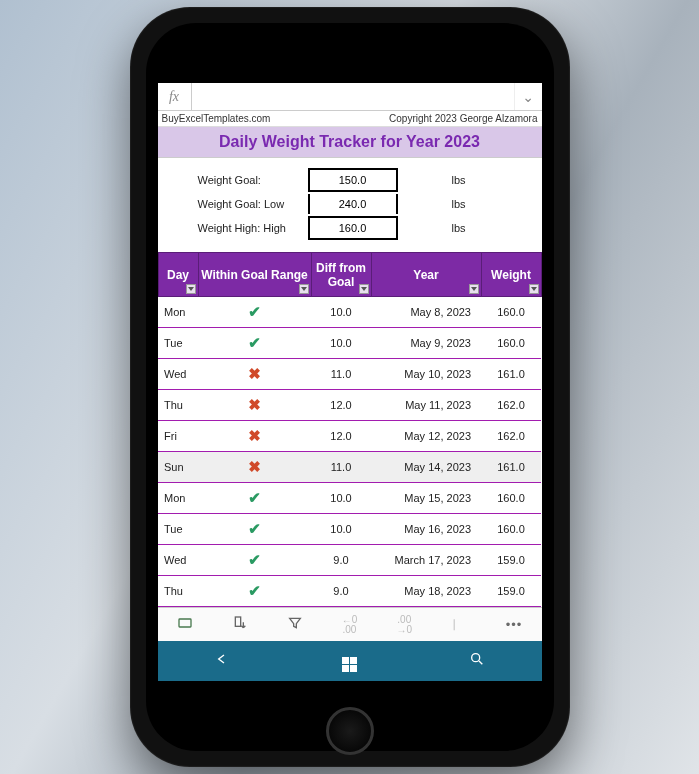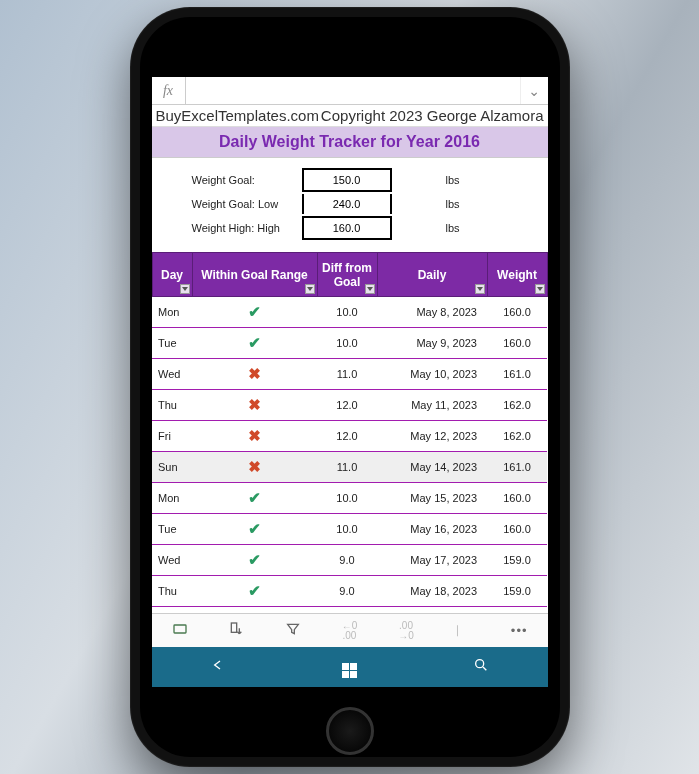--- a/index.html
+++ b/index.html
@@ -7,21 +7,21 @@
     width: 699px; height: 774px;
     background: linear-gradient(120deg, #b0c0d0 0%, #d8dee4 40%, #a8b2bc 60%, #e0e4e8 100%);
     font-family: Arial, sans-serif;
     display: flex; align-items: center; justify-content: center;
     overflow: hidden;
   }
   .phone {
     width: 440px; height: 760px;
     background: #111;
     border-radius: 60px;
-    padding: 10px;
+    padding: 16px;
     box-shadow: 0 20px 50px rgba(0,0,0,0.5), inset 0 0 2px rgba(255,255,255,0.2);
     position: relative;
   }
   .phone-inner {
     width: 100%; height: 100%;
     background: #000;
     border-radius: 50px;
     padding: 60px 12px 70px 12px;
     position: relative;
   }
@@ -58,21 +58,21 @@
     font-family: "Times New Roman", serif; font-size: 14px;
   }
   .formula-input { flex: 1; padding: 0 6px; color: #444; }
   .formula-expand {
     width: 28px; text-align: center; color: #888; font-size: 14px;
     border-left: 1px solid #eee; height:100%;
     display:flex; align-items:center; justify-content:center;
   }
   .top-row {
     display: flex; justify-content: space-between;
-    padding: 2px 4px; font-size: 15px; color: #333;
+    padding: 2px 4px; font-size: 10px; color: #333;
     border-bottom: 1px solid #ddd;
   }
   .title-bar {
     background: #d9c7e8;
     color: #7a29b0;
     font-weight: bold;
     text-align: center;
     padding: 6px 0;
     font-size: 16px;
     border-bottom: 1px solid #ccc;
@@ -158,21 +158,21 @@
         <div class="fx">fx</div>
         <div class="formula-input"></div>
         <div class="formula-expand">⌄</div>
       </div>
 
       <div class="top-row">
         <span>BuyExcelTemplates.com</span>
         <span>Copyright 2023  George Alzamora</span>
       </div>
 
-      <div class="title-bar">Daily Weight Tracker for Year 2016</div>
+      <div class="title-bar">Daily Weight Tracker for Year 2023</div>
 
       <div class="goals">
         <div class="goal-row">
           <div class="goal-label">Weight Goal:</div>
           <div class="goal-value">150.0</div>
           <div class="goal-unit">lbs</div>
         </div>
         <div class="goal-row">
           <div class="goal-label">Weight Goal: Low</div>
           <div class="goal-value mid">240.0</div>
@@ -184,21 +184,21 @@
           <div class="goal-unit">lbs</div>
         </div>
       </div>
 
       <table class="tracker">
         <thead>
           <tr>
             <th><span>Day</span><span class="filter-tri"></span></th>
             <th><span>Within Goal Range</span><span class="filter-tri"></span></th>
             <th><span>Diff from Goal</span><span class="filter-tri"></span></th>
-            <th><span>Daily</span><span class="filter-tri"></span></th>
+            <th><span>Year</span><span class="filter-tri"></span></th>
             <th><span>Weight</span><span class="filter-tri"></span></th>
           </tr>
         </thead>
         <tbody id="tracker-body">
             <tr>
               <td class="day">Mon</td>
               <td><span class="check">✔</span></td>
               <td class="num">10.0</td>
               <td class="date">May 8, 2023</td>
               <td class="num">160.0</td>
@@ -249,21 +249,21 @@
               <td class="day">Tue</td>
               <td><span class="check">✔</span></td>
               <td class="num">10.0</td>
               <td class="date">May 16, 2023</td>
               <td class="num">160.0</td>
             </tr>
             <tr>
               <td class="day">Wed</td>
               <td><span class="check">✔</span></td>
               <td class="num">9.0</td>
-              <td class="date">May 17, 2023</td>
+              <td class="date">March 17, 2023</td>
               <td class="num">159.0</td>
             </tr>
             <tr>
               <td class="day">Thu</td>
               <td><span class="check">✔</span></td>
               <td class="num">9.0</td>
               <td class="date">May 18, 2023</td>
               <td class="num">159.0</td>
             </tr>
           </tbody>

